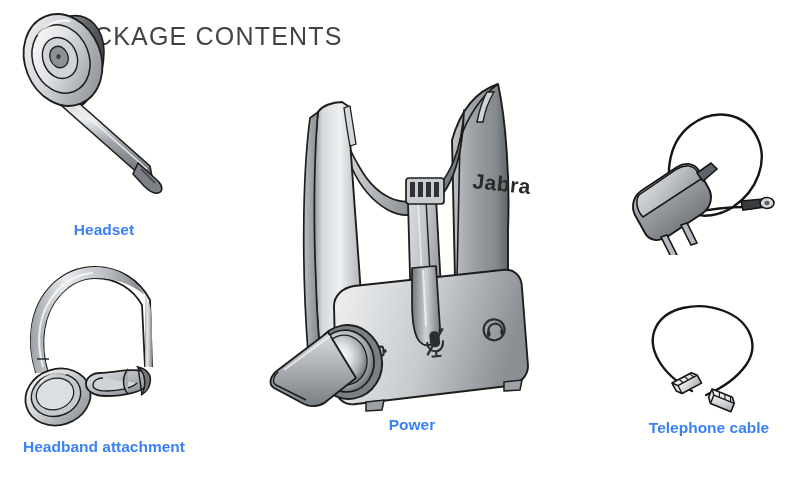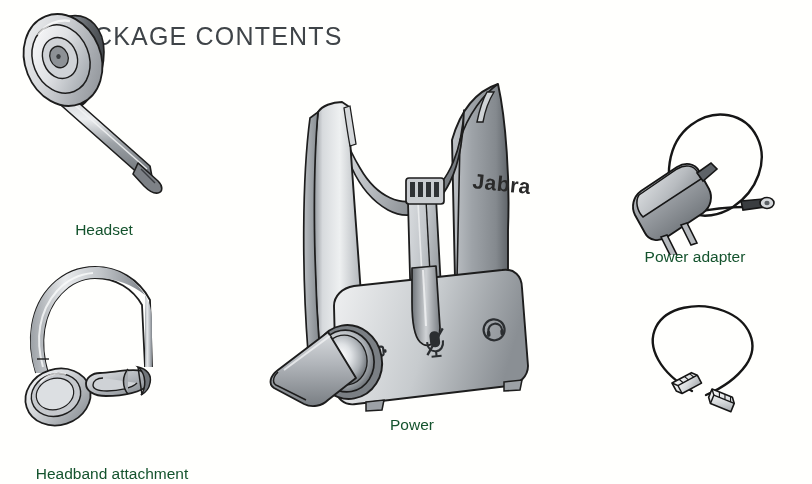--- a/index.html
+++ b/index.html
@@ -30,25 +30,25 @@
     font-weight: 400;
     font-family: "Liberation Sans", sans-serif;
     white-space: nowrap;
   }
   .item {
     position: absolute;
   }
   .item-caption {
     position: absolute;
     font-size: 15.5px;
-    color: #14532d;
+    color: #3b82f6;
     font-family: "Liberation Sans", sans-serif;
     white-space: nowrap;
     text-align: center;
-    font-weight: 400;
+    font-weight: 700;
   }
   .art {
     position: absolute;
     display: block;
   }
   
   .cap-center {
     transform: translateX(-50%);
   }
 </style>
@@ -168,21 +168,21 @@
                  C130 113 112 118 100 118 Z" fill="url(#hbHookGrad)" stroke="#1d1d1d" stroke-width="1.8"></path>
         <path d="M103 123 C97 123 93 126 93 130 C93 134 99 136 107 136
                  C119 136 132 133 137 128" fill="#cfd2d6" stroke="#1d1d1d" stroke-width="1.4"></path>
         <path d="M128 114 C122 121 122 132 128 139" fill="#a7abb0" stroke="#1d1d1d" stroke-width="1.5"></path>
         <path d="M138 112 L142 140" stroke="#1d1d1d" stroke-width="1.5" fill="none"></path>
         <path d="M138 112 C147 114 152 120 150 128 C149 134 145 138 141 140
                  C146 133 147 120 138 112 Z" fill="#70757a" stroke="#1d1d1d" stroke-width="1.5"></path>
       </g>
     </svg>
 
-    <div class="item-caption cap-center" style="left:112px; top:183px;margin-top:27px;">Headband attachment</div>
+    <div class="item-caption cap-center" style="left:104px; top:183px;">Headband attachment</div>
   </div>
 
   <div class="item" style="left:260px; top:70px; width:300px; height:370px;">
     <svg class="art" width="300" height="345" viewBox="0 0 300 345">
       <defs>
         <linearGradient id="bsLeftGrad" x1="0" y1="0" x2="1" y2="0">
           <stop offset="0%" stop-color="#8f9499"></stop>
           <stop offset="18%" stop-color="#d7dadd"></stop>
           <stop offset="52%" stop-color="#eef0f1"></stop>
           <stop offset="100%" stop-color="#a8adb2"></stop>
@@ -370,21 +370,20 @@
 
         <path d="M82 78 L96 68 L102 74 L88 86 Z" fill="#5e6368" stroke="#161616" stroke-width="1.6"></path>
       </g>
 
       <g>
         <path d="M46 142 L52 140 L62 160 L56 162 Z" fill="#b5b9bd" stroke="#161616" stroke-width="1.6"></path>
         <path d="M66 130 L72 128 L82 148 L76 150 Z" fill="#b5b9bd" stroke="#161616" stroke-width="1.6"></path>
       </g>
     </svg>
 
-    <div class="item-caption cap-center" style="left:80px; top:153px;">Power adapter</div>
   </div>
 
   <div class="item" style="left:620px; top:295px; width:190px; height:160px;">
     <svg class="art" width="190" height="120" viewBox="0 0 190 120">
       <defs>
         <linearGradient id="tcPlugGrad" x1="0" y1="0" x2="1" y2="1">
           <stop offset="0%" stop-color="#fbfbfb"></stop>
           <stop offset="55%" stop-color="#d9dcde"></stop>
           <stop offset="100%" stop-color="#a7abaf"></stop>
         </linearGradient>
@@ -403,15 +402,16 @@
       </g>
 
       <g transform="translate(92,94) rotate(22)">
         <path d="M0 0 L22 0 L26 5 L26 14 L4 14 L0 9 Z" fill="url(#tcPlugGrad)" stroke="#161616" stroke-width="1.6" stroke-linejoin="round"></path>
         <path d="M0 0 L4 5 L4 14" fill="none" stroke="#161616" stroke-width="1.4"></path>
         <path d="M4 5 L26 5" fill="none" stroke="#161616" stroke-width="1.4"></path>
         <path d="M8 0 L10 5 M14 0 L16 5 M20 0 L22 5" stroke="#161616" stroke-width="1.1"></path>
       </g>
     </svg>
 
+    <div class="item-caption cap-center" style="left:89px; top:124px;">Telephone cable</div>
   </div>
 
 </div>
 
 </body></html>

